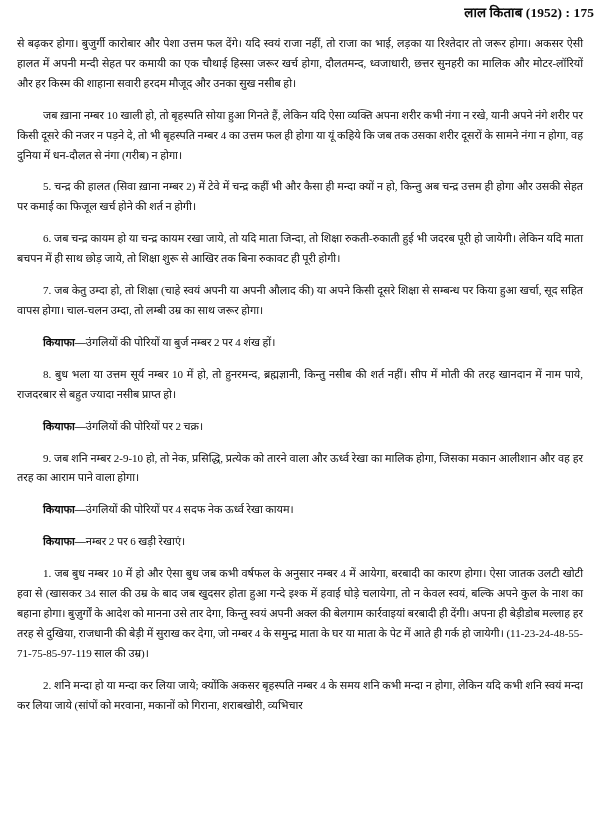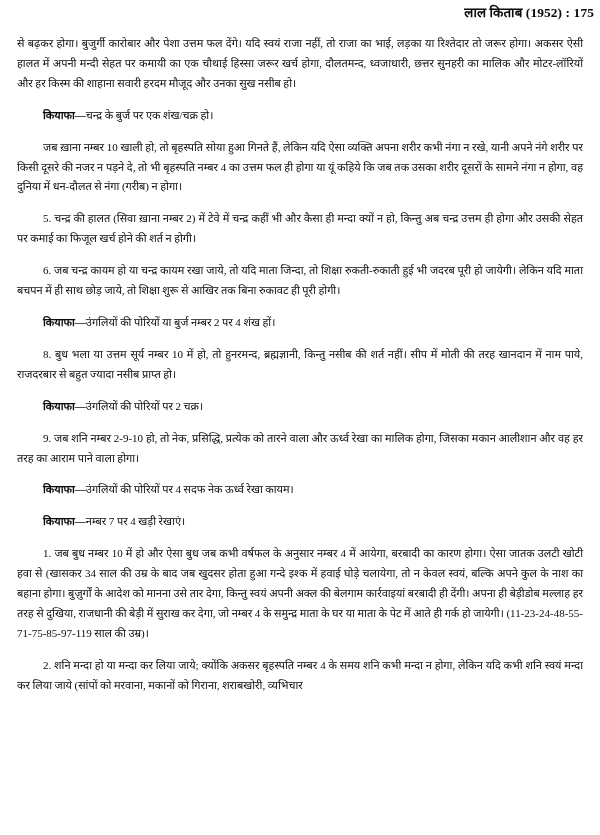--- a/index.html
+++ b/index.html
@@ -64,40 +64,40 @@
 </style>
 </head>
 <body>
 
 <div class="page">
 
   <div class="running-head">लाल किताब (1952) : 175</div>
 
   <p class="para flush">से बढ़कर होगा। बुजुर्गी कारोबार और पेशा उत्तम फल देंगे। यदि स्वयं राजा नहीं, तो राजा का भाई, लड़का या रिश्तेदार तो जरूर होगा। अकसर ऐसी हालत में अपनी मन्दी सेहत पर कमायी का एक चौथाई हिस्सा जरूर खर्च होगा, दौलतमन्द, ध्वजाधारी, छत्तर सुनहरी का मालिक और मोटर-लॉरियों और हर किस्म की शाहाना सवारी हरदम मौजूद और उनका सुख नसीब हो।</p>
 
-  <p class="para indent"><span class="kiyafa">कियाफा</span><span class="kiyafa">—</span><span>चन्द्र के बुर्ज पर एक शंख/चक्र हो।</span></p>
 
   <p class="para indent">जब ख़ाना नम्बर 10 खाली हो, तो बृहस्पति सोया हुआ गिनते हैं, लेकिन यदि ऐसा व्यक्ति अपना शरीर कभी नंगा न रखे, यानी अपने नंगे शरीर पर किसी दूसरे की नजर न पड़ने दे, तो भी बृहस्पति नम्बर 4 का उत्तम फल ही होगा या यूं कहिये कि जब तक उसका शरीर दूसरों के सामने नंगा न होगा, वह दुनिया में धन-दौलत से नंगा (गरीब) न होगा।</p>
 
   <p class="para indent"><span>5.</span>&nbsp;<span>चन्द्र की हालत (सिवा ख़ाना नम्बर 2) में टेवे में चन्द्र कहीं भी और कैसा ही मन्दा क्यों न हो, किन्तु अब चन्द्र उत्तम ही होगा और उसकी सेहत पर कमाई का फिजूल खर्च होने की शर्त न होगी।</span></p>
 
   <p class="para indent"><span>6.</span>&nbsp;<span>जब चन्द्र कायम हो या चन्द्र कायम रखा जाये, तो यदि माता जिन्दा, तो शिक्षा रुकती-रुकाती हुई भी जदरब पूरी हो जायेगी। लेकिन यदि माता बचपन में ही साथ छोड़ जाये, तो शिक्षा शुरू से आखिर तक बिना रुकावट ही पूरी होगी।</span></p>
 
+  <p class="para indent"><span>7.</span>&nbsp;<span>जब केतु उम्दा हो, तो शिक्षा (चाहे स्वयं अपनी या अपनी औलाद की) या अपने किसी दूसरे शिक्षा से सम्बन्ध पर किया हुआ खर्चा, सूद सहित वापस होगा। चाल-चलन उम्दा, तो लम्बी उम्र का साथ जरूर होगा।</span></p>
 
   <p class="para indent"><span class="kiyafa">कियाफा</span><span class="kiyafa">—</span><span>उंगलियों की पोरियों या बुर्ज नम्बर 2 पर 4 शंख हों।</span></p>
 
   <p class="para indent"><span>8.</span>&nbsp;<span>बुध भला या उत्तम सूर्य नम्बर 10 में हो, तो हुनरमन्द, ब्रह्मज्ञानी, किन्तु नसीब की शर्त नहीं। सीप में मोती की तरह खानदान में नाम पाये, राजदरबार से बहुत ज्यादा नसीब प्राप्त हो।</span></p>
 
   <p class="para indent"><span class="kiyafa">कियाफा</span><span class="kiyafa">—</span><span>उंगलियों की पोरियों पर 2 चक्र।</span></p>
 
   <p class="para indent"><span>9.</span>&nbsp;<span>जब शनि नम्बर 2-9-10 हो, तो नेक, प्रसिद्धि, प्रत्येक को तारने वाला और ऊर्ध्व रेखा का मालिक होगा, जिसका मकान आलीशान और वह हर तरह का आराम पाने वाला होगा।</span></p>
 
   <p class="para indent"><span class="kiyafa">कियाफा</span><span class="kiyafa">—</span><span>उंगलियों की पोरियों पर 4 सदफ नेक ऊर्ध्व रेखा कायम।</span></p>
 
 
-  <p class="para indent"><span class="kiyafa">कियाफा</span><span class="kiyafa">—</span><span>नम्बर 7 पर 4 खड़ी रेखाएं।</span></p>
+  <p class="para indent"><span class="kiyafa">कियाफा</span><span class="kiyafa">—</span><span>नम्बर 2 पर 6 खड़ी रेखाएं।</span></p>
 
 
   <p class="para indent"><span>1.</span>&nbsp;<span>जब बुध नम्बर 10 में हो और ऐसा बुध जब कभी वर्षफल के अनुसार नम्बर 4 में आयेगा, बरबादी का कारण होगा। ऐसा जातक उलटी खोटी हवा से (खासकर 34 साल की उम्र के बाद जब खुदसर होता हुआ गन्दे इश्क में हवाई घोड़े चलायेगा, तो न केवल स्वयं, बल्कि अपने कुल के नाश का बहाना होगा। बुज़ुर्गों के आदेश को मानना उसे तार देगा, किन्तु स्वयं अपनी अक्ल की बेलगाम कार्रवाइयां बरबादी ही देंगी। अपना ही बेड़ीडोब मल्लाह हर तरह से दुखिया, राजधानी की बेड़ी में सुराख कर देगा, जो नम्बर 4 के समुन्द्र माता के घर या माता के पेट में आते ही गर्क हो जायेगी। (11-23-24-48-55-71-75-85-97-119 साल की उम्र)।</span></p>
 
   <p class="para indent clipped-last"><span>2.</span>&nbsp;<span>शनि मन्दा हो या मन्दा कर लिया जाये; क्योंकि अकसर बृहस्पति नम्बर 4 के समय शनि कभी मन्दा न होगा, लेकिन यदि कभी शनि स्वयं मन्दा कर लिया जाये (सांपों को मरवाना, मकानों को गिराना, शराबखोरी, व्यभिचार</span></p>
 
 </div>
 
 </body></html>

